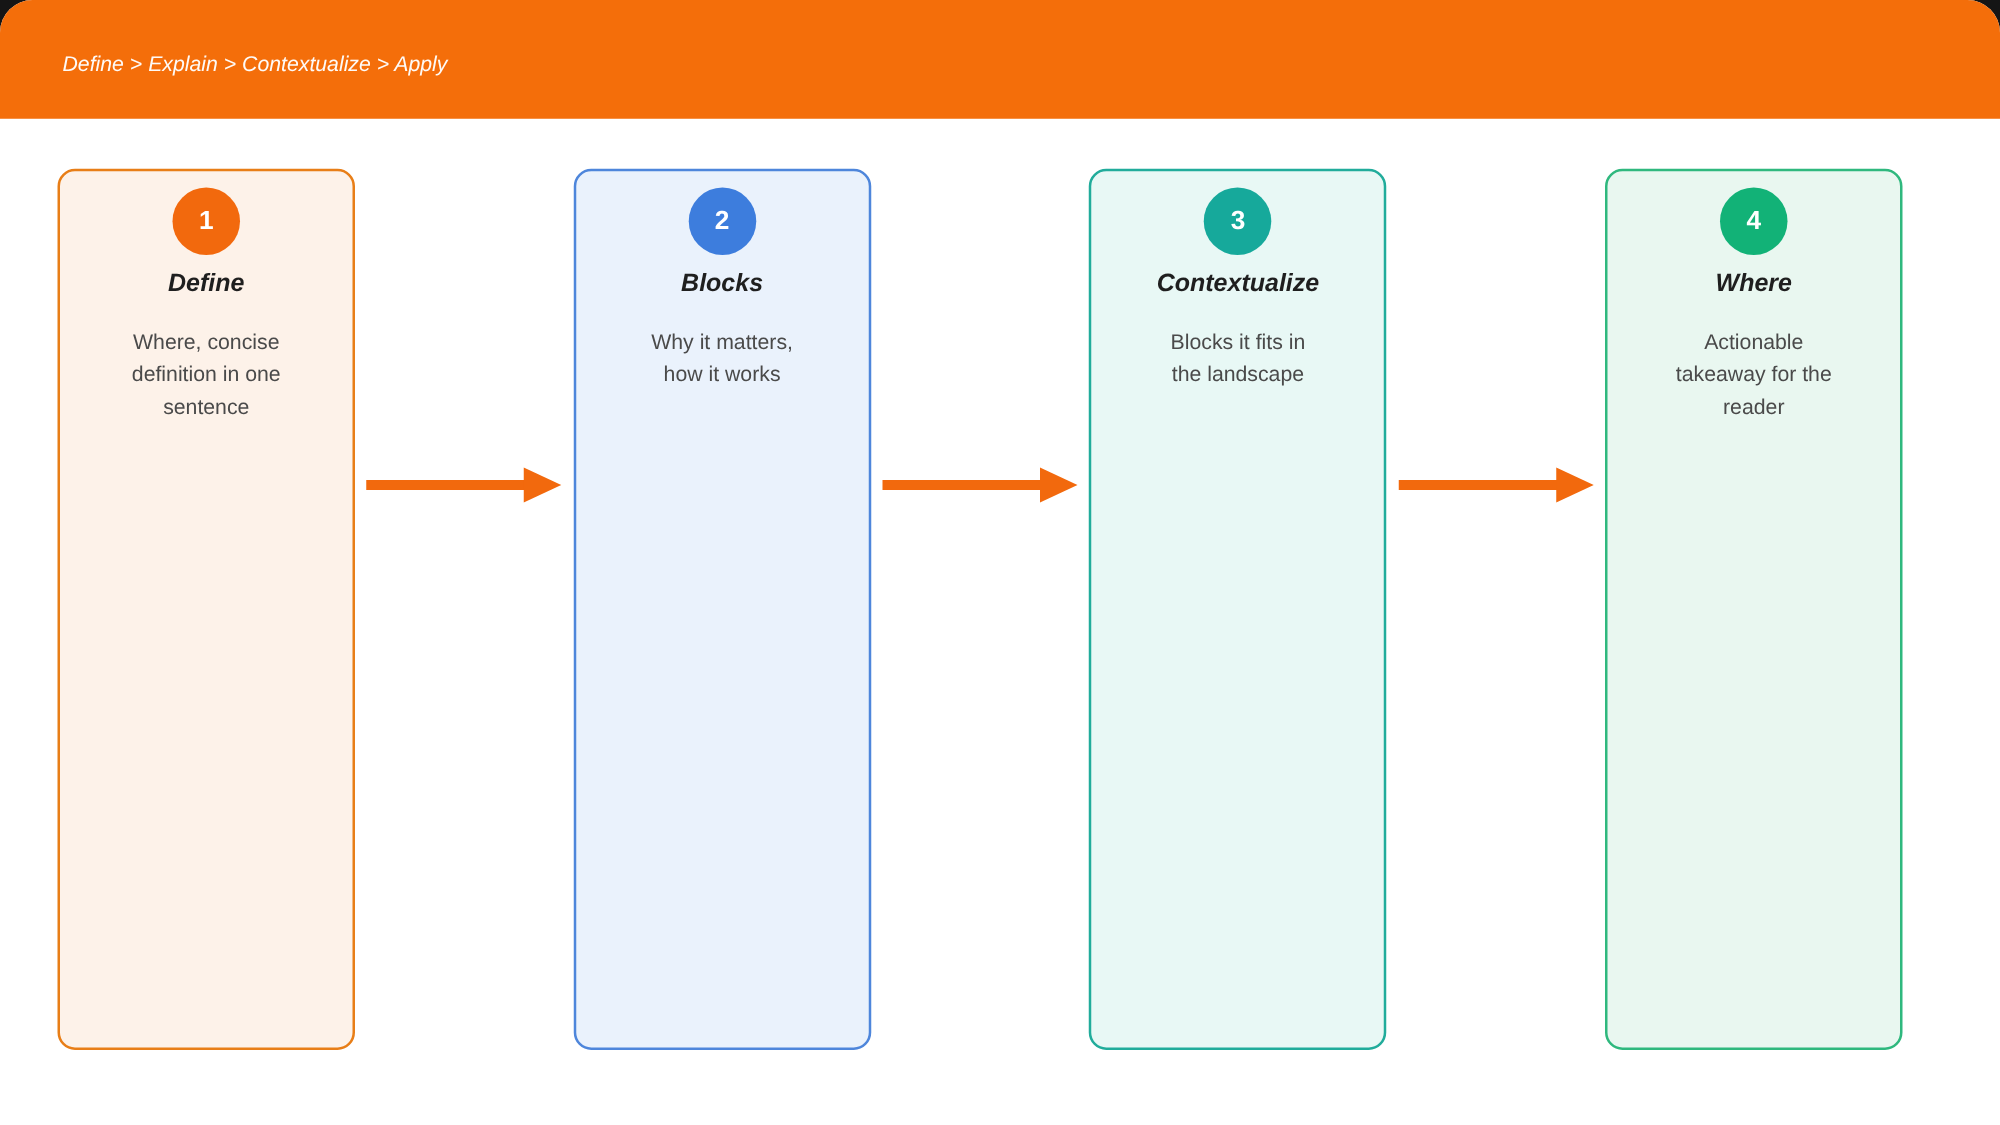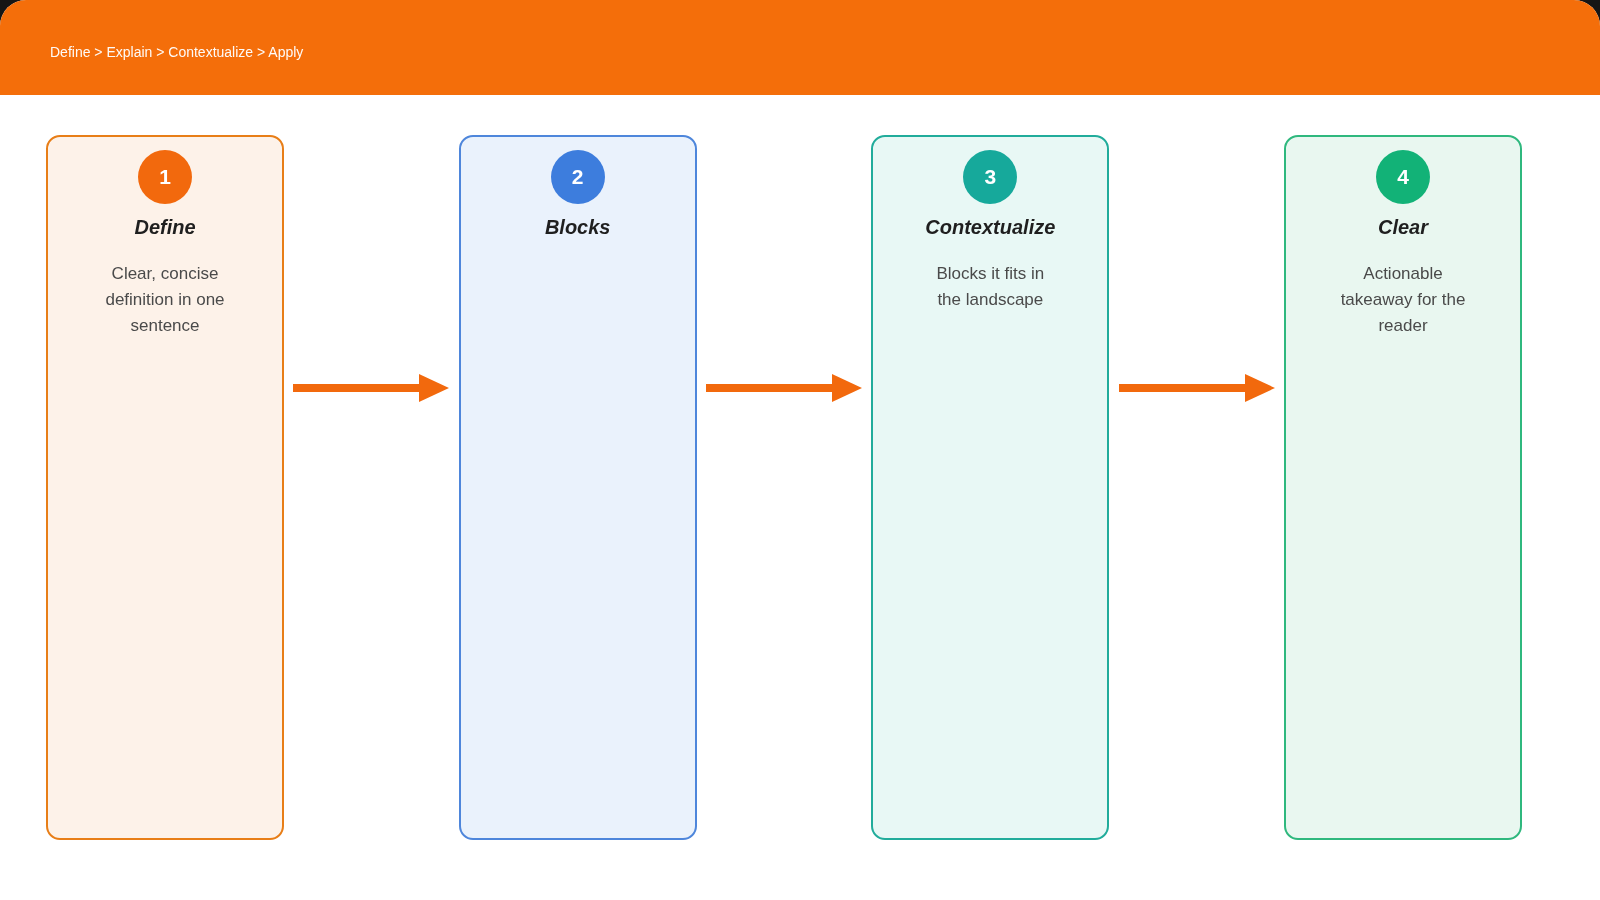--- a/index.html
+++ b/index.html
@@ -26,22 +26,23 @@
   }
   .header-title {
     color: var(--header-text, #ffffff);
     font-size: 30px;
     font-weight: bold;
     letter-spacing: 0.2px;
   }
   .header-breadcrumb {
     color: var(--header-text, #ffffff);
     opacity: 0.97;
-    font-size: 14px;
+    font-size: 17px;
     padding-top: 9px;
+    font-style: italic;
   }
   .content {
     padding: 40px 78px 0 46px;
   }
   .flow-row {
     display: flex;
     align-items: flex-start;
     justify-content: space-between;
   }
   .step-card {
@@ -124,35 +125,37 @@
   <div class="header">
     <div class="header-breadcrumb">Define &gt; Explain &gt; Contextualize &gt; Apply</div>
   </div>
 
   <div class="content">
     <div class="flow-row">
 
       <div class="step-card" style="--accent: #F2690D; --border: #E87E17; --bg: #FDF2E9;">
         <div class="step-circle">1</div>
         <div class="step-title">Define</div>
-        <div class="step-desc">Clear, concise
+        <div class="step-desc">Where, concise
 definition in one
 sentence</div>
       </div>
 
       <div class="arrow-cell">
         <div class="arrow">
           <div class="arrow-line"></div>
           <div class="arrow-head"></div>
         </div>
       </div>
 
       <div class="step-card" style="--accent: #3D7DDD; --border: #4E86DB; --bg: #EAF2FC;">
         <div class="step-circle">2</div>
         <div class="step-title">Blocks</div>
+        <div class="step-desc">Why it matters,
+how it works</div>
       </div>
 
       <div class="arrow-cell">
         <div class="arrow">
           <div class="arrow-line"></div>
           <div class="arrow-head"></div>
         </div>
       </div>
 
       <div class="step-card" style="--accent: #16A99B; --border: #21AC9B; --bg: #E8F8F5;">
@@ -164,21 +167,21 @@
 
       <div class="arrow-cell">
         <div class="arrow">
           <div class="arrow-line"></div>
           <div class="arrow-head"></div>
         </div>
       </div>
 
       <div class="step-card" style="--accent: #12B277; --border: #2FB87E; --bg: #E9F7F0;">
         <div class="step-circle">4</div>
-        <div class="step-title">Clear</div>
+        <div class="step-title">Where</div>
         <div class="step-desc">Actionable
 takeaway for the
 reader</div>
       </div>
 
     </div>
   </div>
 </div>
 
 </body></html>

